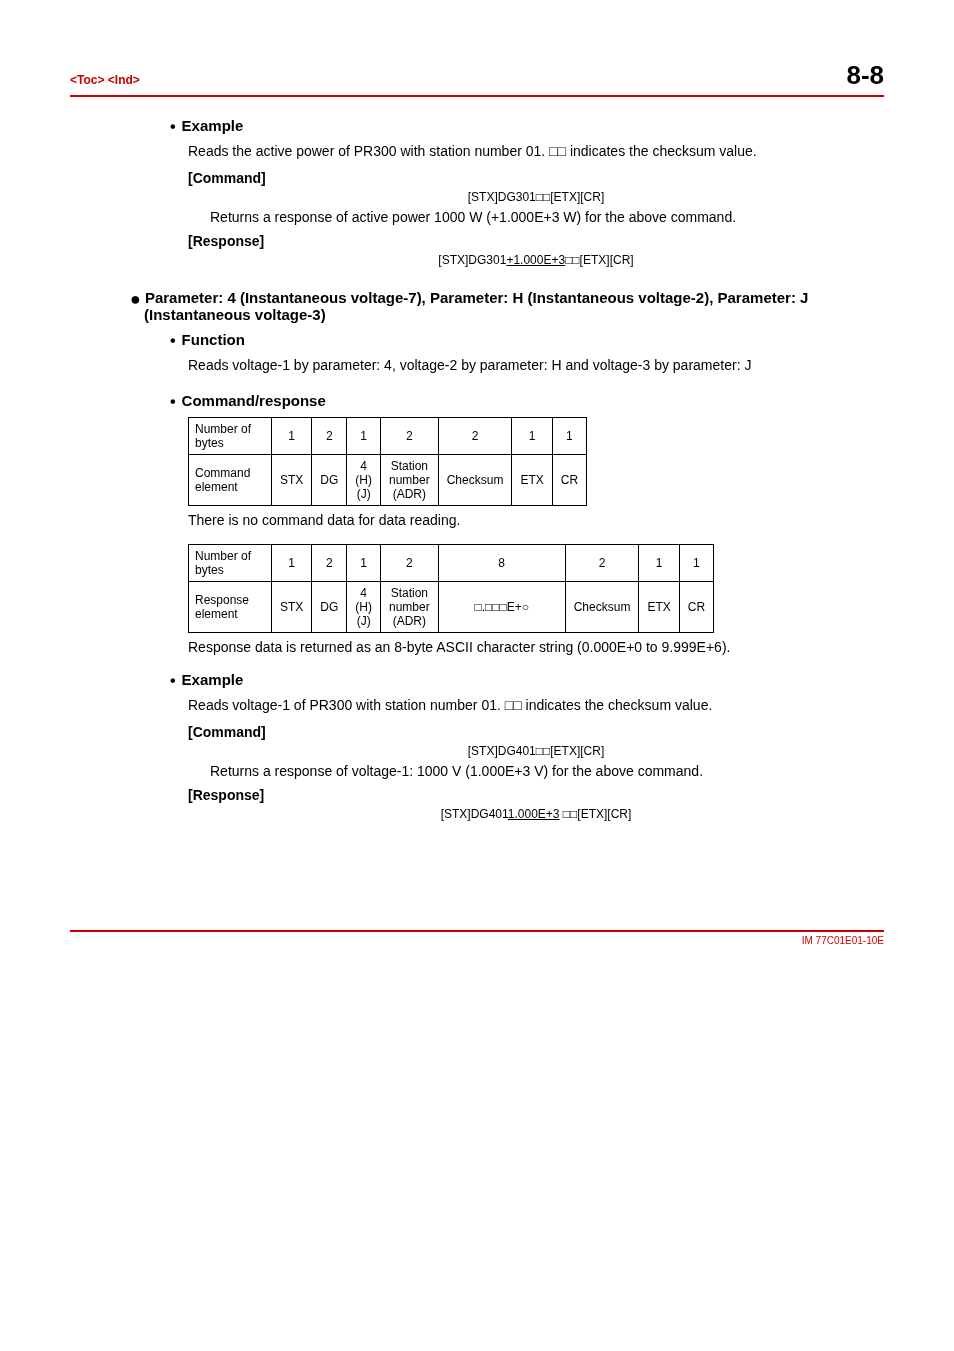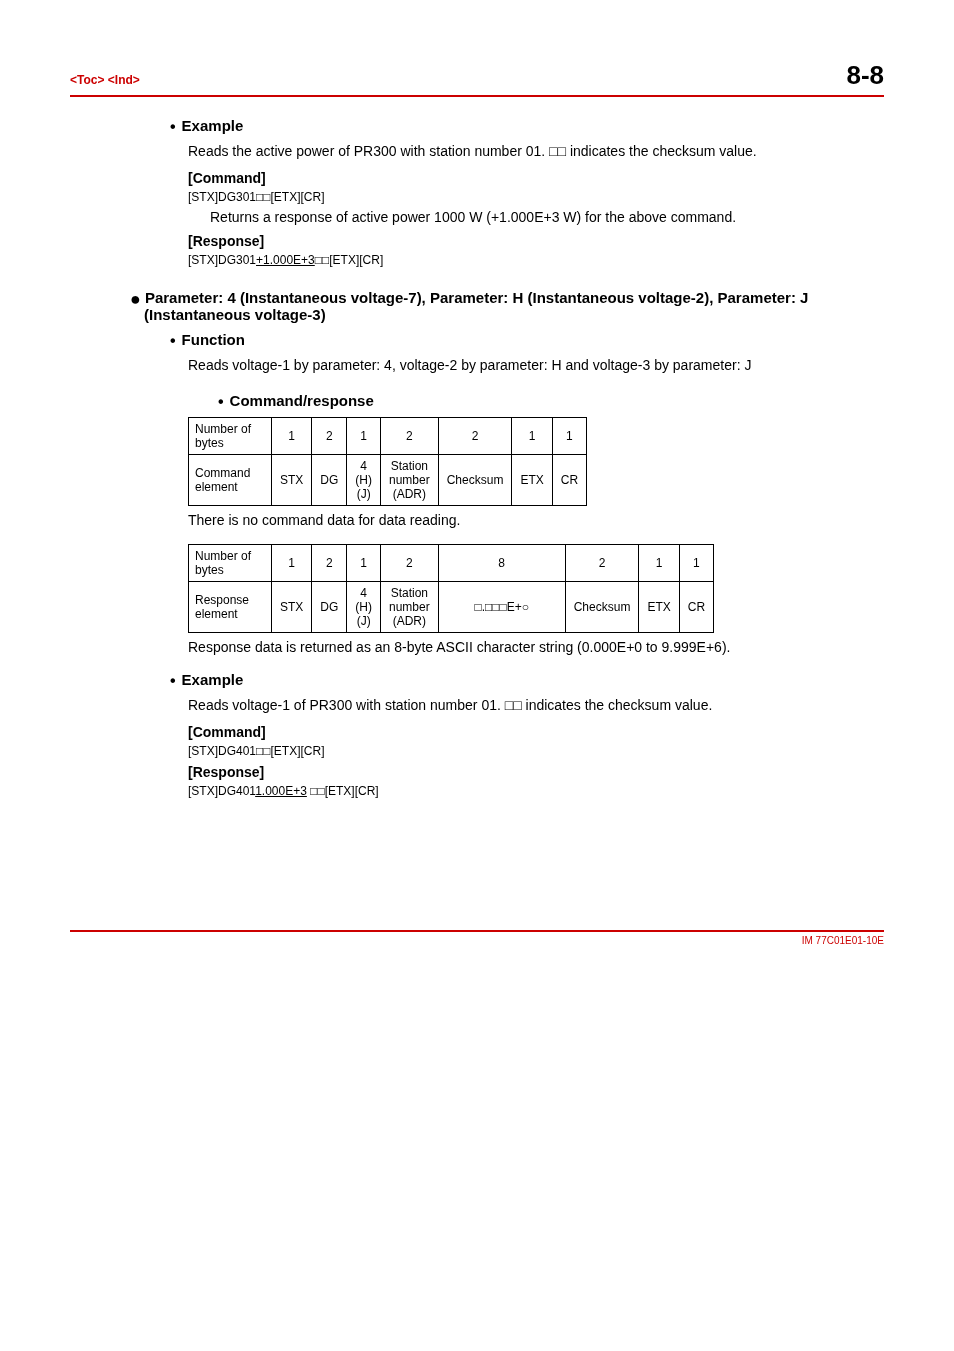--- a/index.html
+++ b/index.html
@@ -69,20 +69,21 @@
     font-size: 14px;
     margin-left: 18px;
     margin-top: 6px;
     margin-bottom: 4px;
   }
   .code-line {
     font-family: Arial, sans-serif;
     font-size: 12px;
     margin-left: 18px;
     margin-bottom: 4px;
+    text-align: center;
   }
   .underline {
     text-decoration: underline;
   }
   .indent-text {
     margin-left: 40px;
     font-size: 14px;
     line-height: 1.4;
     margin-bottom: 4px;
     margin-top: 4px;
@@ -166,21 +167,21 @@
 
     <div class="section-heading">
       <span class="dot">●</span><span>Parameter: 4 (Instantaneous voltage-7), Parameter: H (Instantaneous voltage-2), Parameter: J (Instantaneous voltage-3)</span>
     </div>
 
     <div class="bullet-title">
       <span class="bullet">•</span><span>Function</span>
     </div>
     <div class="body-text">Reads voltage-1 by parameter: 4, voltage-2 by parameter: H and voltage-3 by parameter: J</div>
 
-    <div class="bullet-title" style="margin-top:16px;margin-left:48px;">
+    <div class="bullet-title" style="margin-top:16px;">
       <span class="bullet">•</span><span>Command/response</span>
     </div>
 
     <table class="frame">
       <tbody>
           <tr>
         <td class="label" style="width:70px;">Number of bytes</td>
         <td>1</td>
         <td>2</td>
         <td>1</td>
@@ -238,20 +239,21 @@
     </tbody>
       </table>
     <div class="after-table">Response data is returned as an 8-byte ASCII character string (0.000E+0 to 9.999E+6).</div>
 
     <div class="bullet-title">
       <span class="bullet">•</span><span>Example</span>
     </div>
     <div class="body-text">Reads voltage-1 of PR300 with station number 01. □□ indicates the checksum value.</div>
     <div class="sub-heading">[Command]</div>
     <div class="code-line">[STX]DG401□□[ETX][CR]</div>
+    <div class="indent-text">Returns a response of voltage-1: 1000 V (1.000E+3 V) for the above command.</div>
     <div class="sub-heading">[Response]</div>
     <div class="code-line">
       <span>[STX]DG401</span><span class="underline">1.000E+3</span><span> □□[ETX][CR]</span>
     </div>
 
   </div>
 
   <div class="footer-rule"></div>
   <div class="footer-text">IM 77C01E01-10E</div>
 </div>

